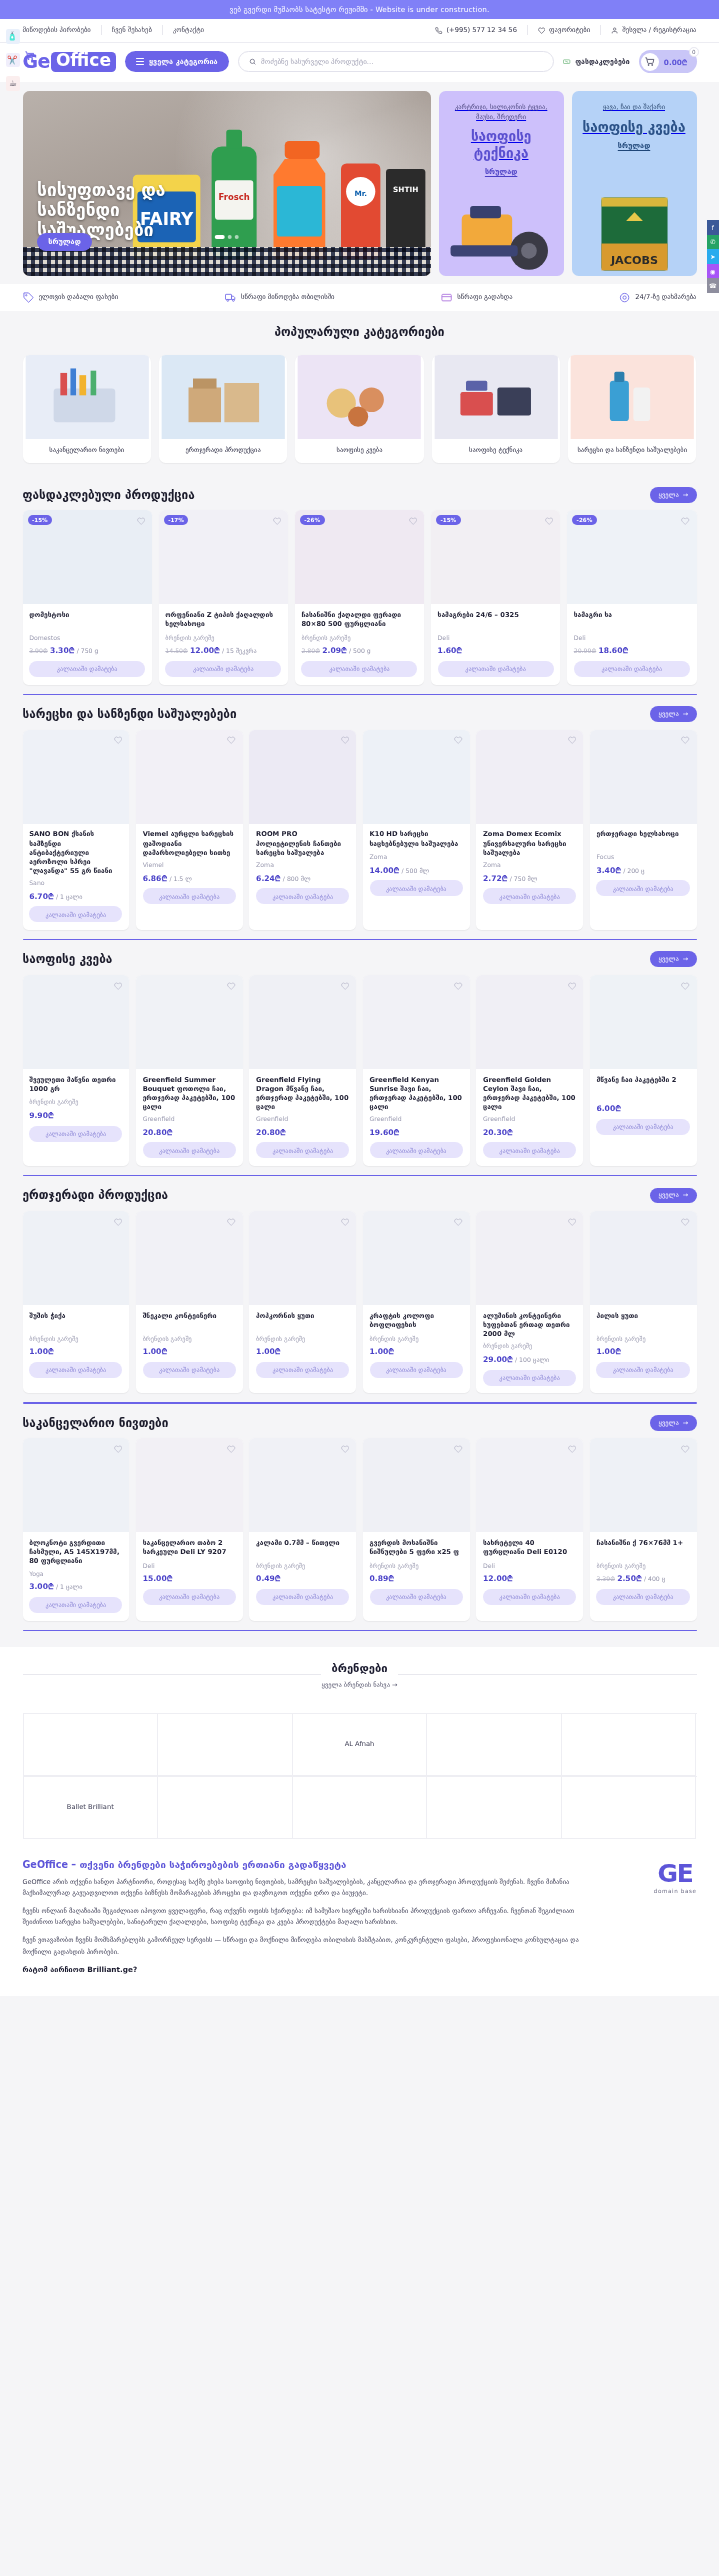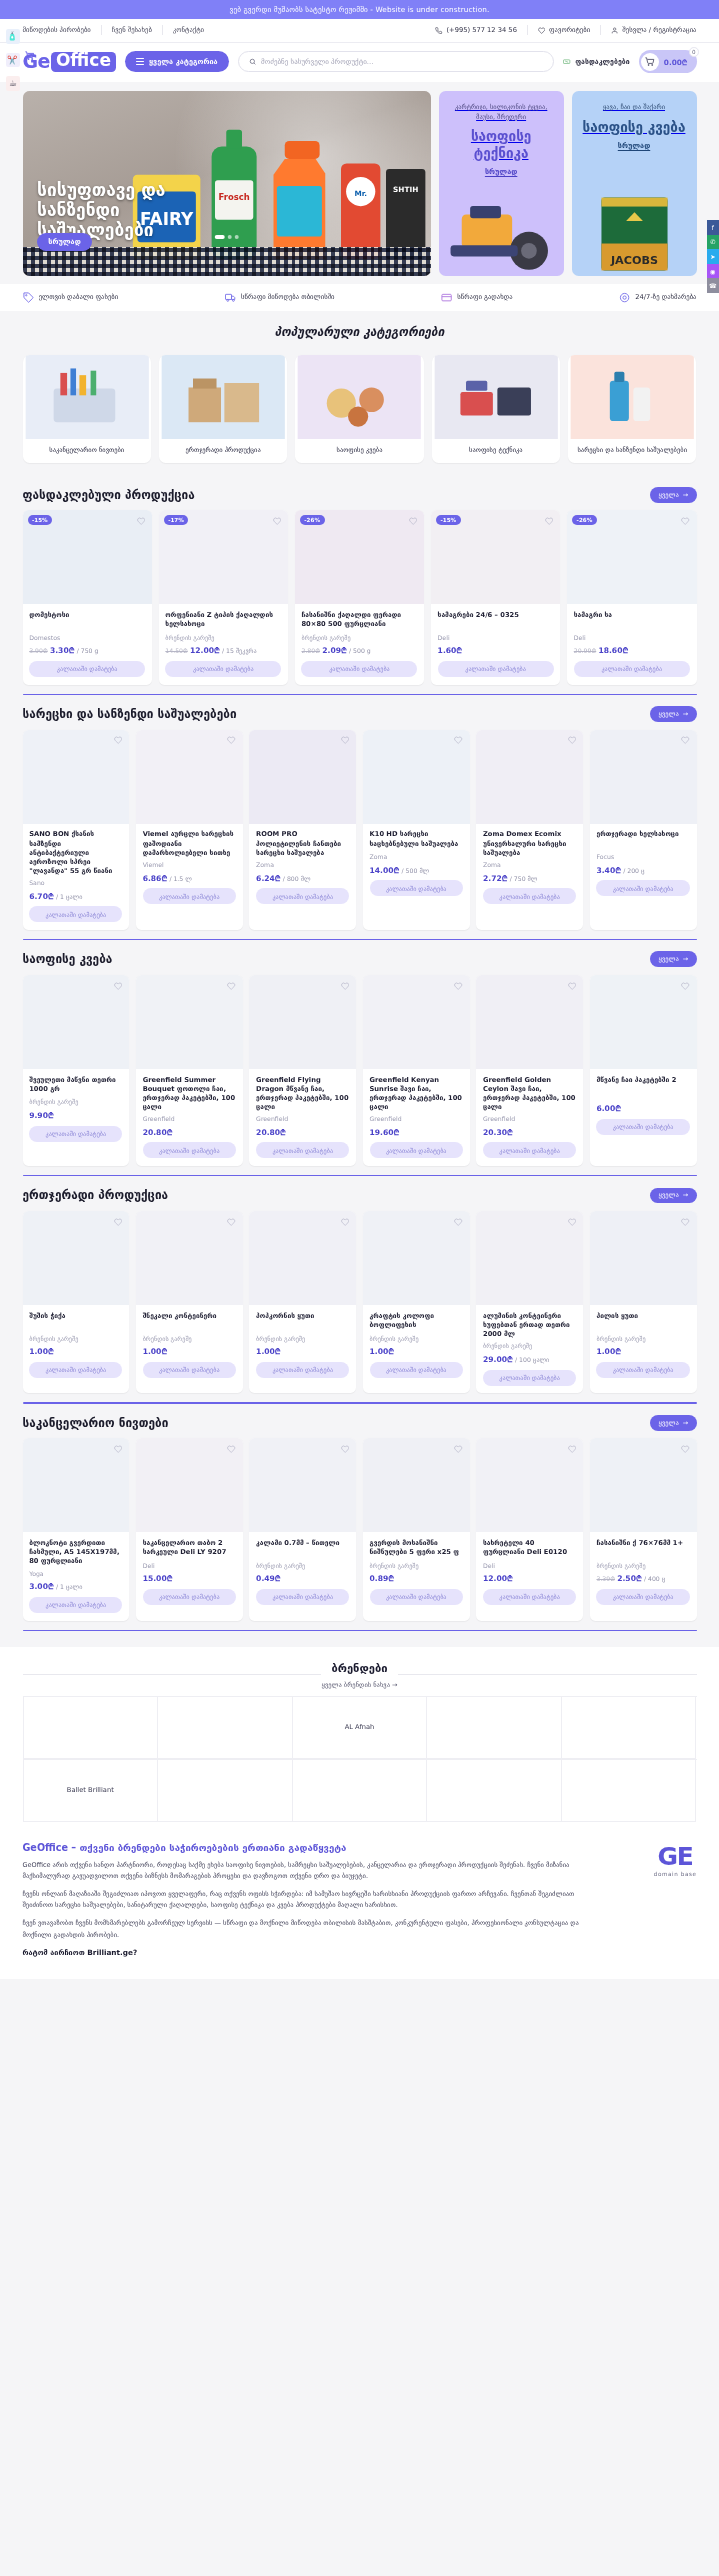--- a/index.html
+++ b/index.html
@@ -159,21 +159,21 @@
   .hero-side .art { position: absolute; left: 0; right: 0; bottom: 0; height: 84px; }
 
   
   .features { background: #fff; margin-top: 7.9px; }
   .features .wrap { display: flex; align-items: center; justify-content: space-between; padding: 7.9px 0; }
   .feat { display: flex; align-items: center; gap: 5px; font-size: 6.7px; color: #2c2c40; }
   .feat .fi { width: 11.2px; height: 11.2px; flex: none; }
 
   
   .band { padding: 14.6px 0 5.6px; }
-  .band-title { text-align: center; font-size: 11.8px; font-weight: 700; color: #1c1c2c; font-style: italic; }
+  .band-title { text-align: center; font-size: 11.8px; font-weight: 700; color: #1c1c2c; }
 
   
   .cats { padding: 10px 0 14.6px; }
   .cats .wrap { display: flex; gap: 7.9px; }
   .catcard {
     flex: 1; background: #fff; border-radius: 6.7px; padding: 0 0 7.9px; overflow: hidden;
     text-align: center; text-decoration: none; color: #22223a; box-shadow: 0 0.6px 1.1px rgba(0,0,0,.05);
   }
   .catcard .thumb { height: 84px; display: block; }
   .catcard .cname { font-size: 6.5px; padding: 7.3px 5.6px 0; line-height: 1.4; display: block; }
@@ -215,21 +215,21 @@
     font-family: inherit; cursor: pointer;
   }
   .rowline { height: 1.1px; background: #6b63e8; margin: 9px 0 0; border-radius: 1.1px; }
 
   
   .brands { background: #fff; margin-top: 14.6px; padding: 14.6px 0 5.6px; }
   .brands-title-wrap { display: flex; align-items: flex-end; gap: 10px; }
   .brands-title-wrap .ln { flex: 1; height: 0.6px; background: #e8e8ee; }
   .brands-title { font-size: 11.2px; font-weight: 700; }
   .brands-sub { text-align: center; font-size: 6.5px; color: #54546c; margin-top: 5.6px; text-decoration: none; display:block; }
-  .brandgrid { display: flex; margin-top: 7px; border-top: 0.6px solid #eeeef3; }
+  .brandgrid { display: flex; margin-top: 24px; border-top: 0.6px solid #eeeef3; }
   .brandcell {
     flex: 1; height: 62px; border-right: 0.6px solid #eeeef3; border-bottom: 0.6px solid #eeeef3;
     display: flex; align-items: center; justify-content: center; font-size: 6.7px; color: #3b3b52;
   }
   .brandcell:first-child { border-left: 0.6px solid #eeeef3; }
 
   
   .about { background: #fff; padding: 14.6px 0 22.5px; position: relative; }
   .about h3 { font-size: 9.6px; color: #5d55d8; font-weight: 700; margin-bottom: 6.7px; }
   .about p { font-size: 6.5px; line-height: 1.75; color: #3d3d55; margin-bottom: 6.7px; max-width: 562px; }

